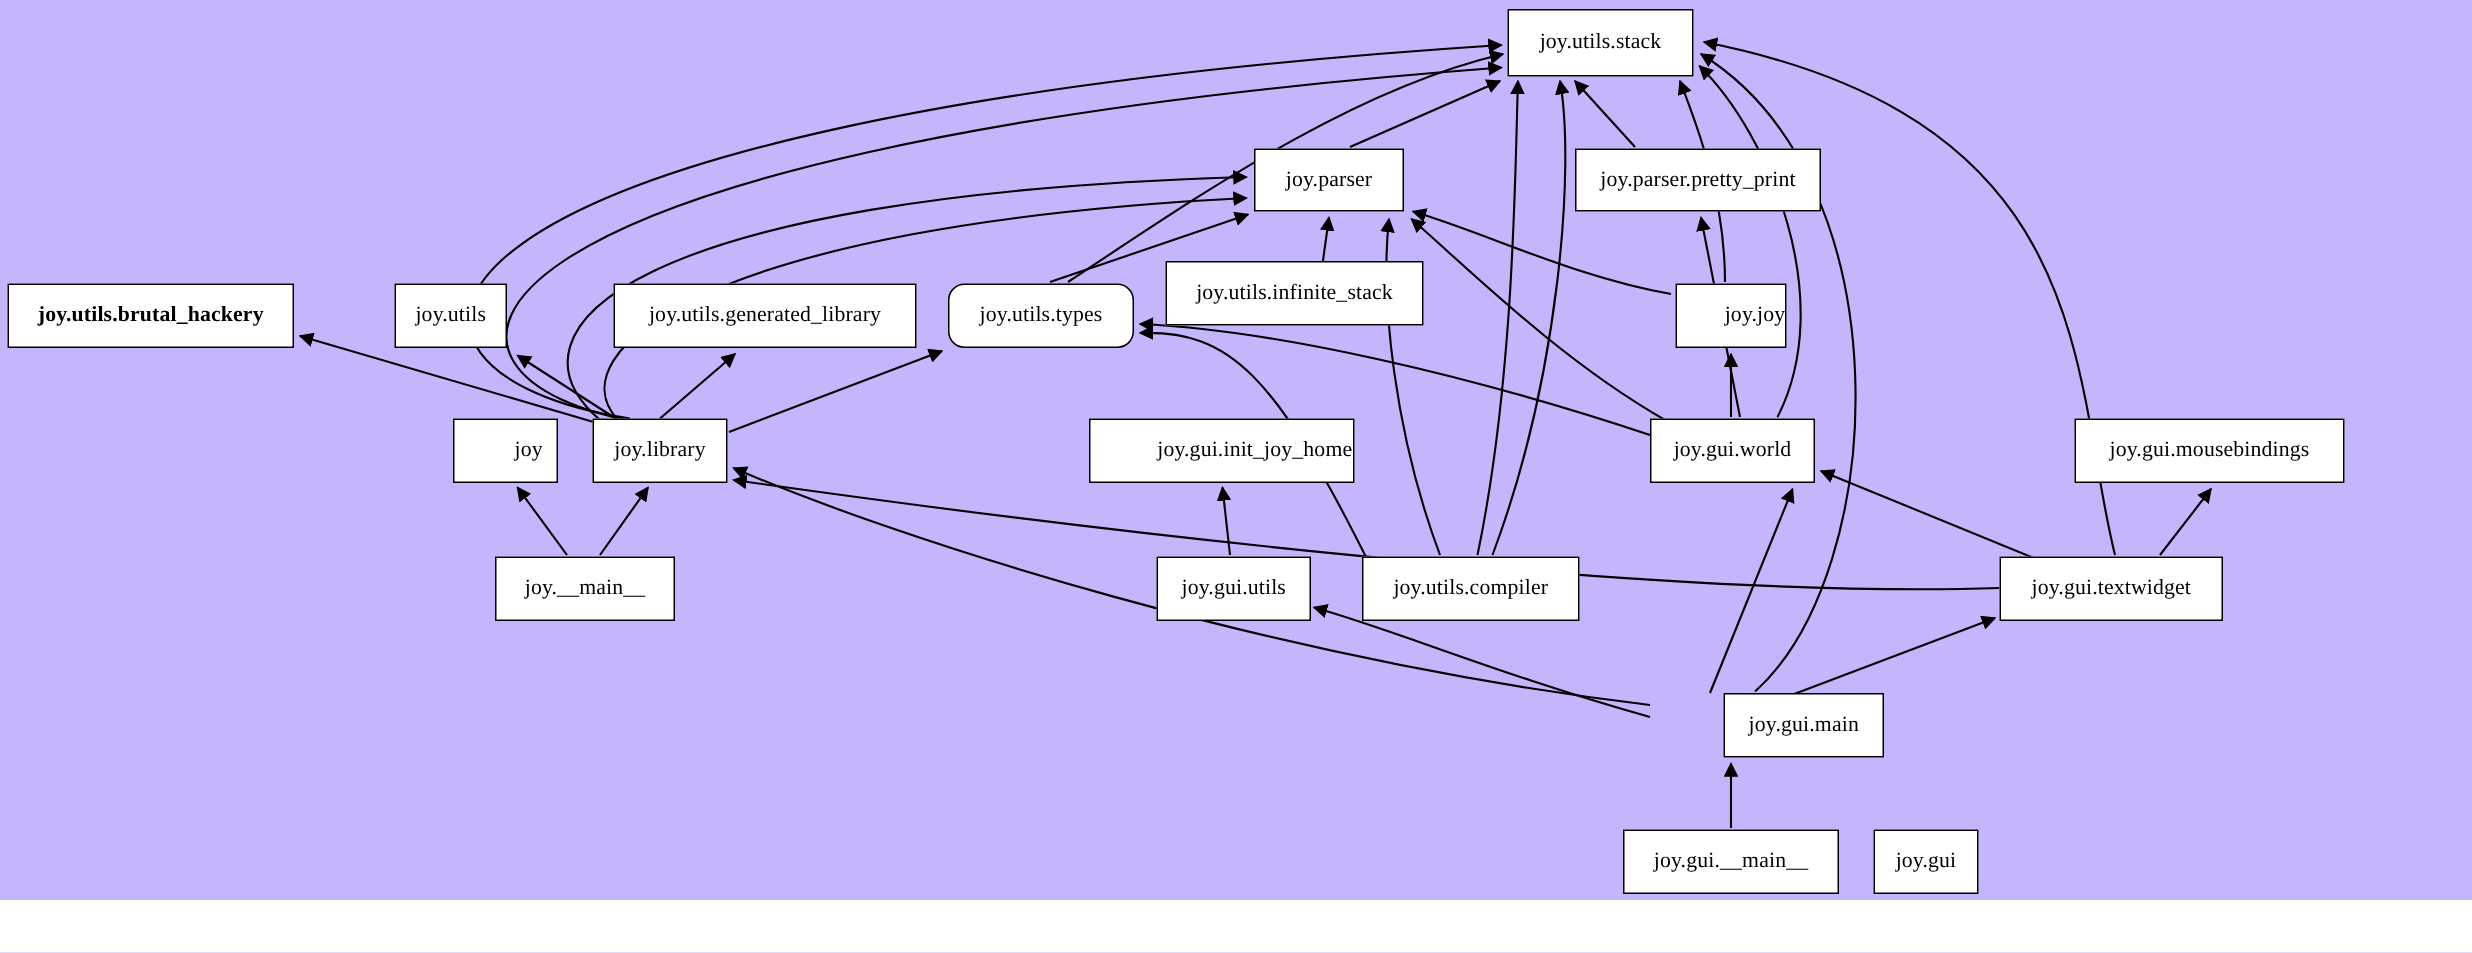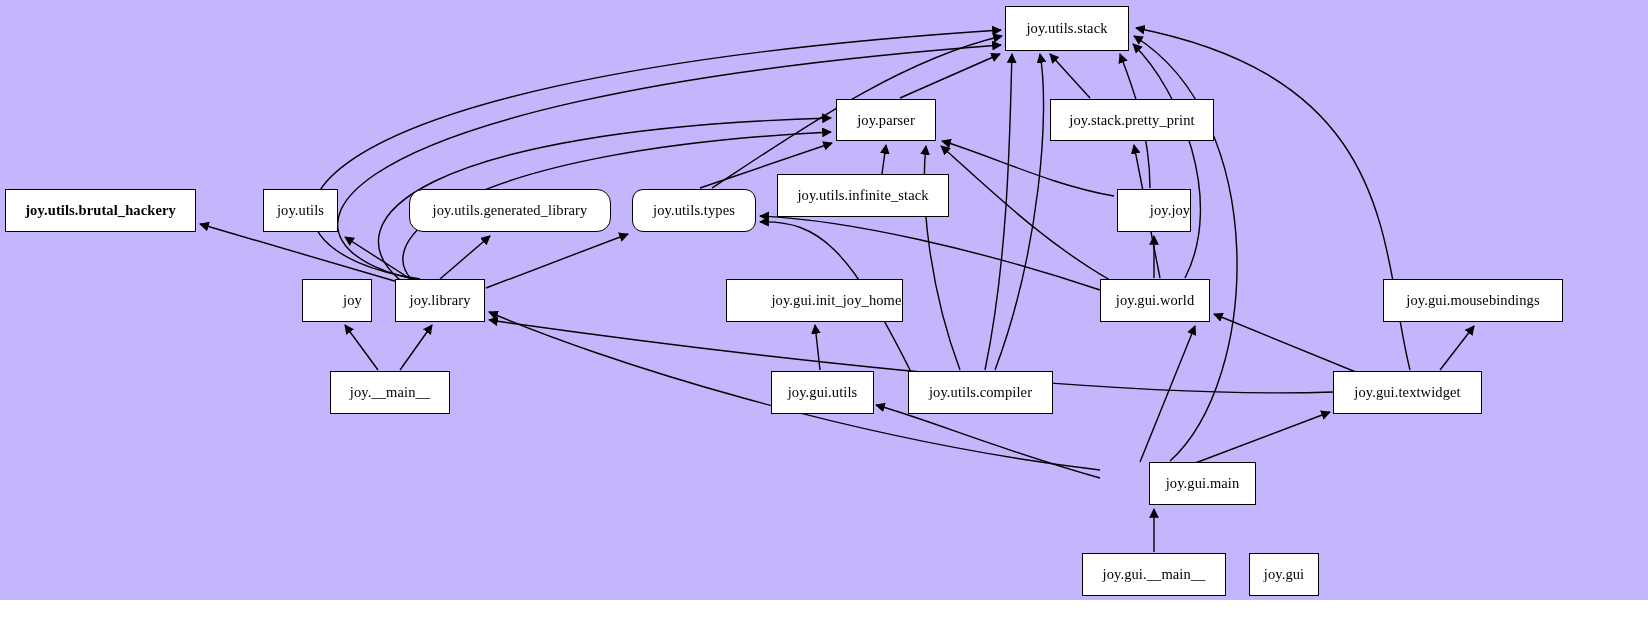--- a/index.html
+++ b/index.html
@@ -95,29 +95,29 @@
   </svg>
 
   <div id="nodes">
       <div class="node" style="left: 1005px; top: 6px; width: 124px; height: 45px;">
         <span class="node-label">joy.utils.stack</span>
       </div>
       <div class="node" style="left: 836px; top: 99px; width: 100px; height: 42px;">
         <span class="node-label">joy.parser</span>
       </div>
       <div class="node" style="left: 1050px; top: 99px; width: 164px; height: 42px;">
-        <span class="node-label">joy.stack.pretty_print</span>
+        <span class="node-label">joy.parser.pretty_print</span>
       </div>
       <div class="node" style="left: 5px; top: 189px; width: 191px; height: 43px; font-weight: bold;">
         <span class="node-label">joy.utils.brutal_hackery</span>
       </div>
       <div class="node" style="left: 263px; top: 189px; width: 75px; height: 43px;">
         <span class="node-label">joy.utils</span>
       </div>
-      <div class="node" style="left: 409px; top: 189px; width: 202px; height: 43px; border-radius: 14px;">
+      <div class="node" style="left: 409px; top: 189px; width: 202px; height: 43px;">
         <span class="node-label">joy.utils.generated_library</span>
       </div>
       <div class="node" style="left: 632px; top: 189px; width: 124px; height: 43px; border-radius: 11px;">
         <span class="node-label">joy.utils.types</span>
       </div>
       <div class="node" style="left: 777px; top: 174px; width: 172px; height: 43px;">
         <span class="node-label">joy.utils.infinite_stack</span>
       </div>
       <div class="node" style="left: 1117px; top: 189px; width: 74px; height: 43px; padding-left: 32px;">
         <span class="node-label">joy.joy</span>

